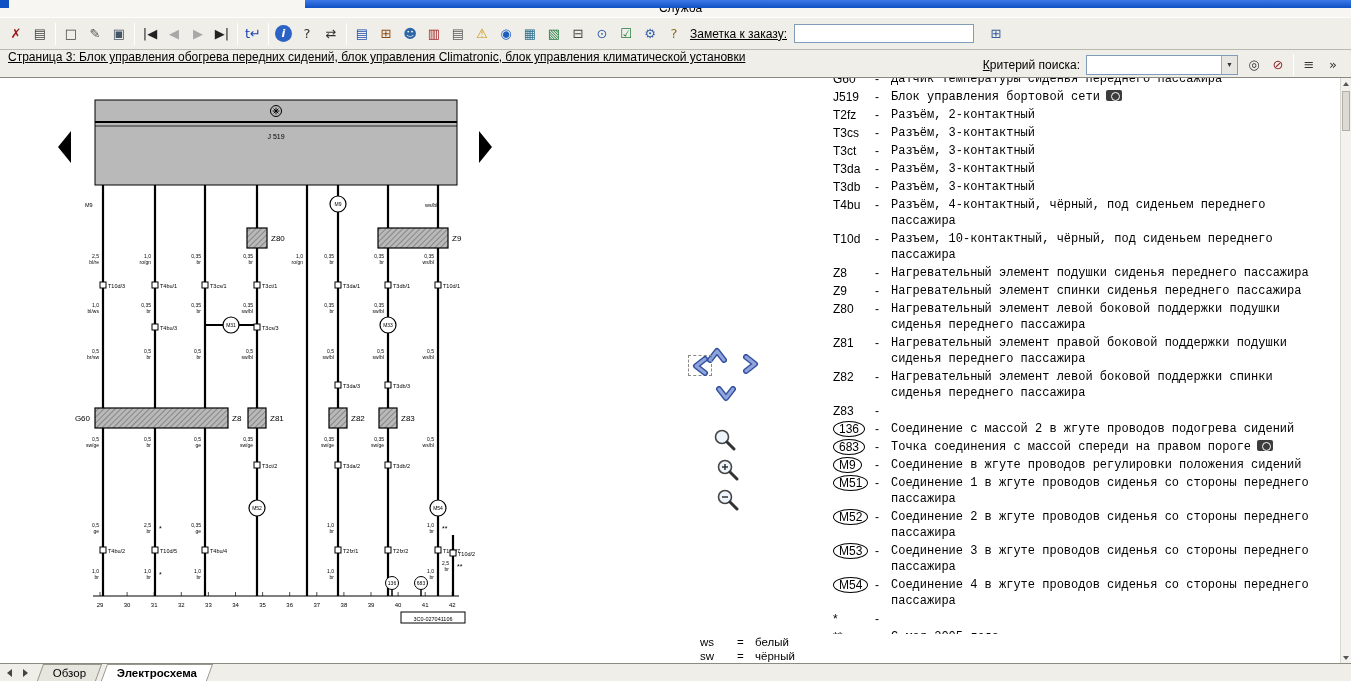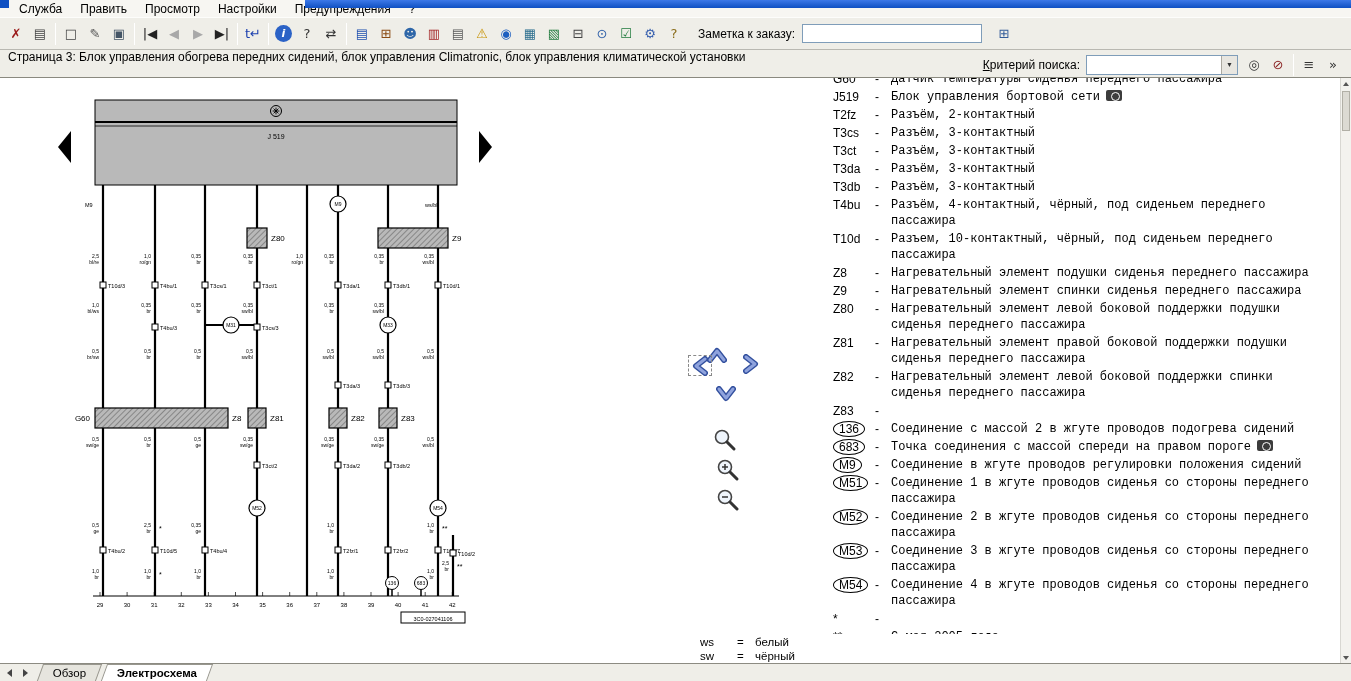--- a/index.html
+++ b/index.html
@@ -6,37 +6,37 @@
   html,body { margin:0; padding:0; }
   body {
     width:1351px; height:681px; overflow:hidden; position:relative;
     font-family:"Liberation Sans", sans-serif; font-size:12px; color:#000; background:#fff;
   }
   
   #titlebar-strip { position:absolute; left:305px; top:0; right:0; height:8px;
     background:linear-gradient(#3d79e8,#0f50c2); z-index:5; }
   #window-icon { position:absolute; left:0; top:0; width:9px; height:8px; background:#0f50c2; z-index:5; }
   #menubar { position:absolute; left:0; top:0; width:100%; height:17px; background:#f7f6f2;
-    display:flex; align-items:center; padding-left:10px; }
+    display:flex; align-items:center; padding-left:10px;flex-direction:column; }
   .menu-item { padding:1px 9px; cursor:default; }
   
   #toolbar { position:absolute; top:17px; left:0; width:100%; height:33px; background:#efeee8;
     border-top:1px solid #fdfdfb; border-bottom:1px solid #b9b8b1; display:flex; align-items:center; padding:0 4px; }
   .tb-btn { width:22px; height:23px; margin:0 1px; display:flex; align-items:center; justify-content:center;
     font-family:"DejaVu Sans", sans-serif; font-size:13px; border:1px solid transparent; cursor:default; flex:none; }
   .tb-btn.disabled { color:#a8a8a8 !important; }
   .tb-btn.round { border-radius:50%; width:17px; height:17px; font-size:11px; font-weight:bold; font-style:italic; margin:0 3px; }
   .tb-sep { width:1px; height:22px; background:#c2c1ba; border-right:1px solid #ffffff; margin:0 3px; flex:none; }
-  #note-section { display:flex; align-items:center; margin-left:12px; }
+  #note-section { display:flex; align-items:center; margin-left:4px;text-decoration:underline; }
   #note-input { width:180px; height:19px; border:1px solid #7f9db9; background:#fff; margin-left:7px;
     font-family:inherit; font-size:12px; padding:0 3px; }
   
   #infobar { position:absolute; top:50px; left:0; width:100%; height:28px; background:#efeee8;
     border-bottom:1px solid #8a897f; }
-  #page-info { position:absolute; left:8px; top:0; }
+  #page-info { position:absolute; left:8px; top:0;text-decoration:underline; }
   #search-section { position:absolute; right:6px; top:3px; display:flex; align-items:center; }
   #search-label { display:inline-block; margin-right:6px; }
   #search-label::first-letter { text-decoration:underline; }
   .combo { width:152px; height:20px; border:1px solid #7f9db9; background:#fff; display:flex; }
   .combo input { flex:1; min-width:0; border:none; outline:none; font-family:inherit; font-size:12px; padding:0 3px; }
   .combo-btn { width:16px; background:#e8e6e0; border-left:1px solid #aca9a0; display:flex; align-items:center;
     justify-content:center; font-size:7px; color:#333; }
   
   #main { position:absolute; top:78px; left:0; width:1351px; height:585px; background:#fff; overflow:hidden; }
   #schematic { position:absolute; left:55px; top:17px; }

